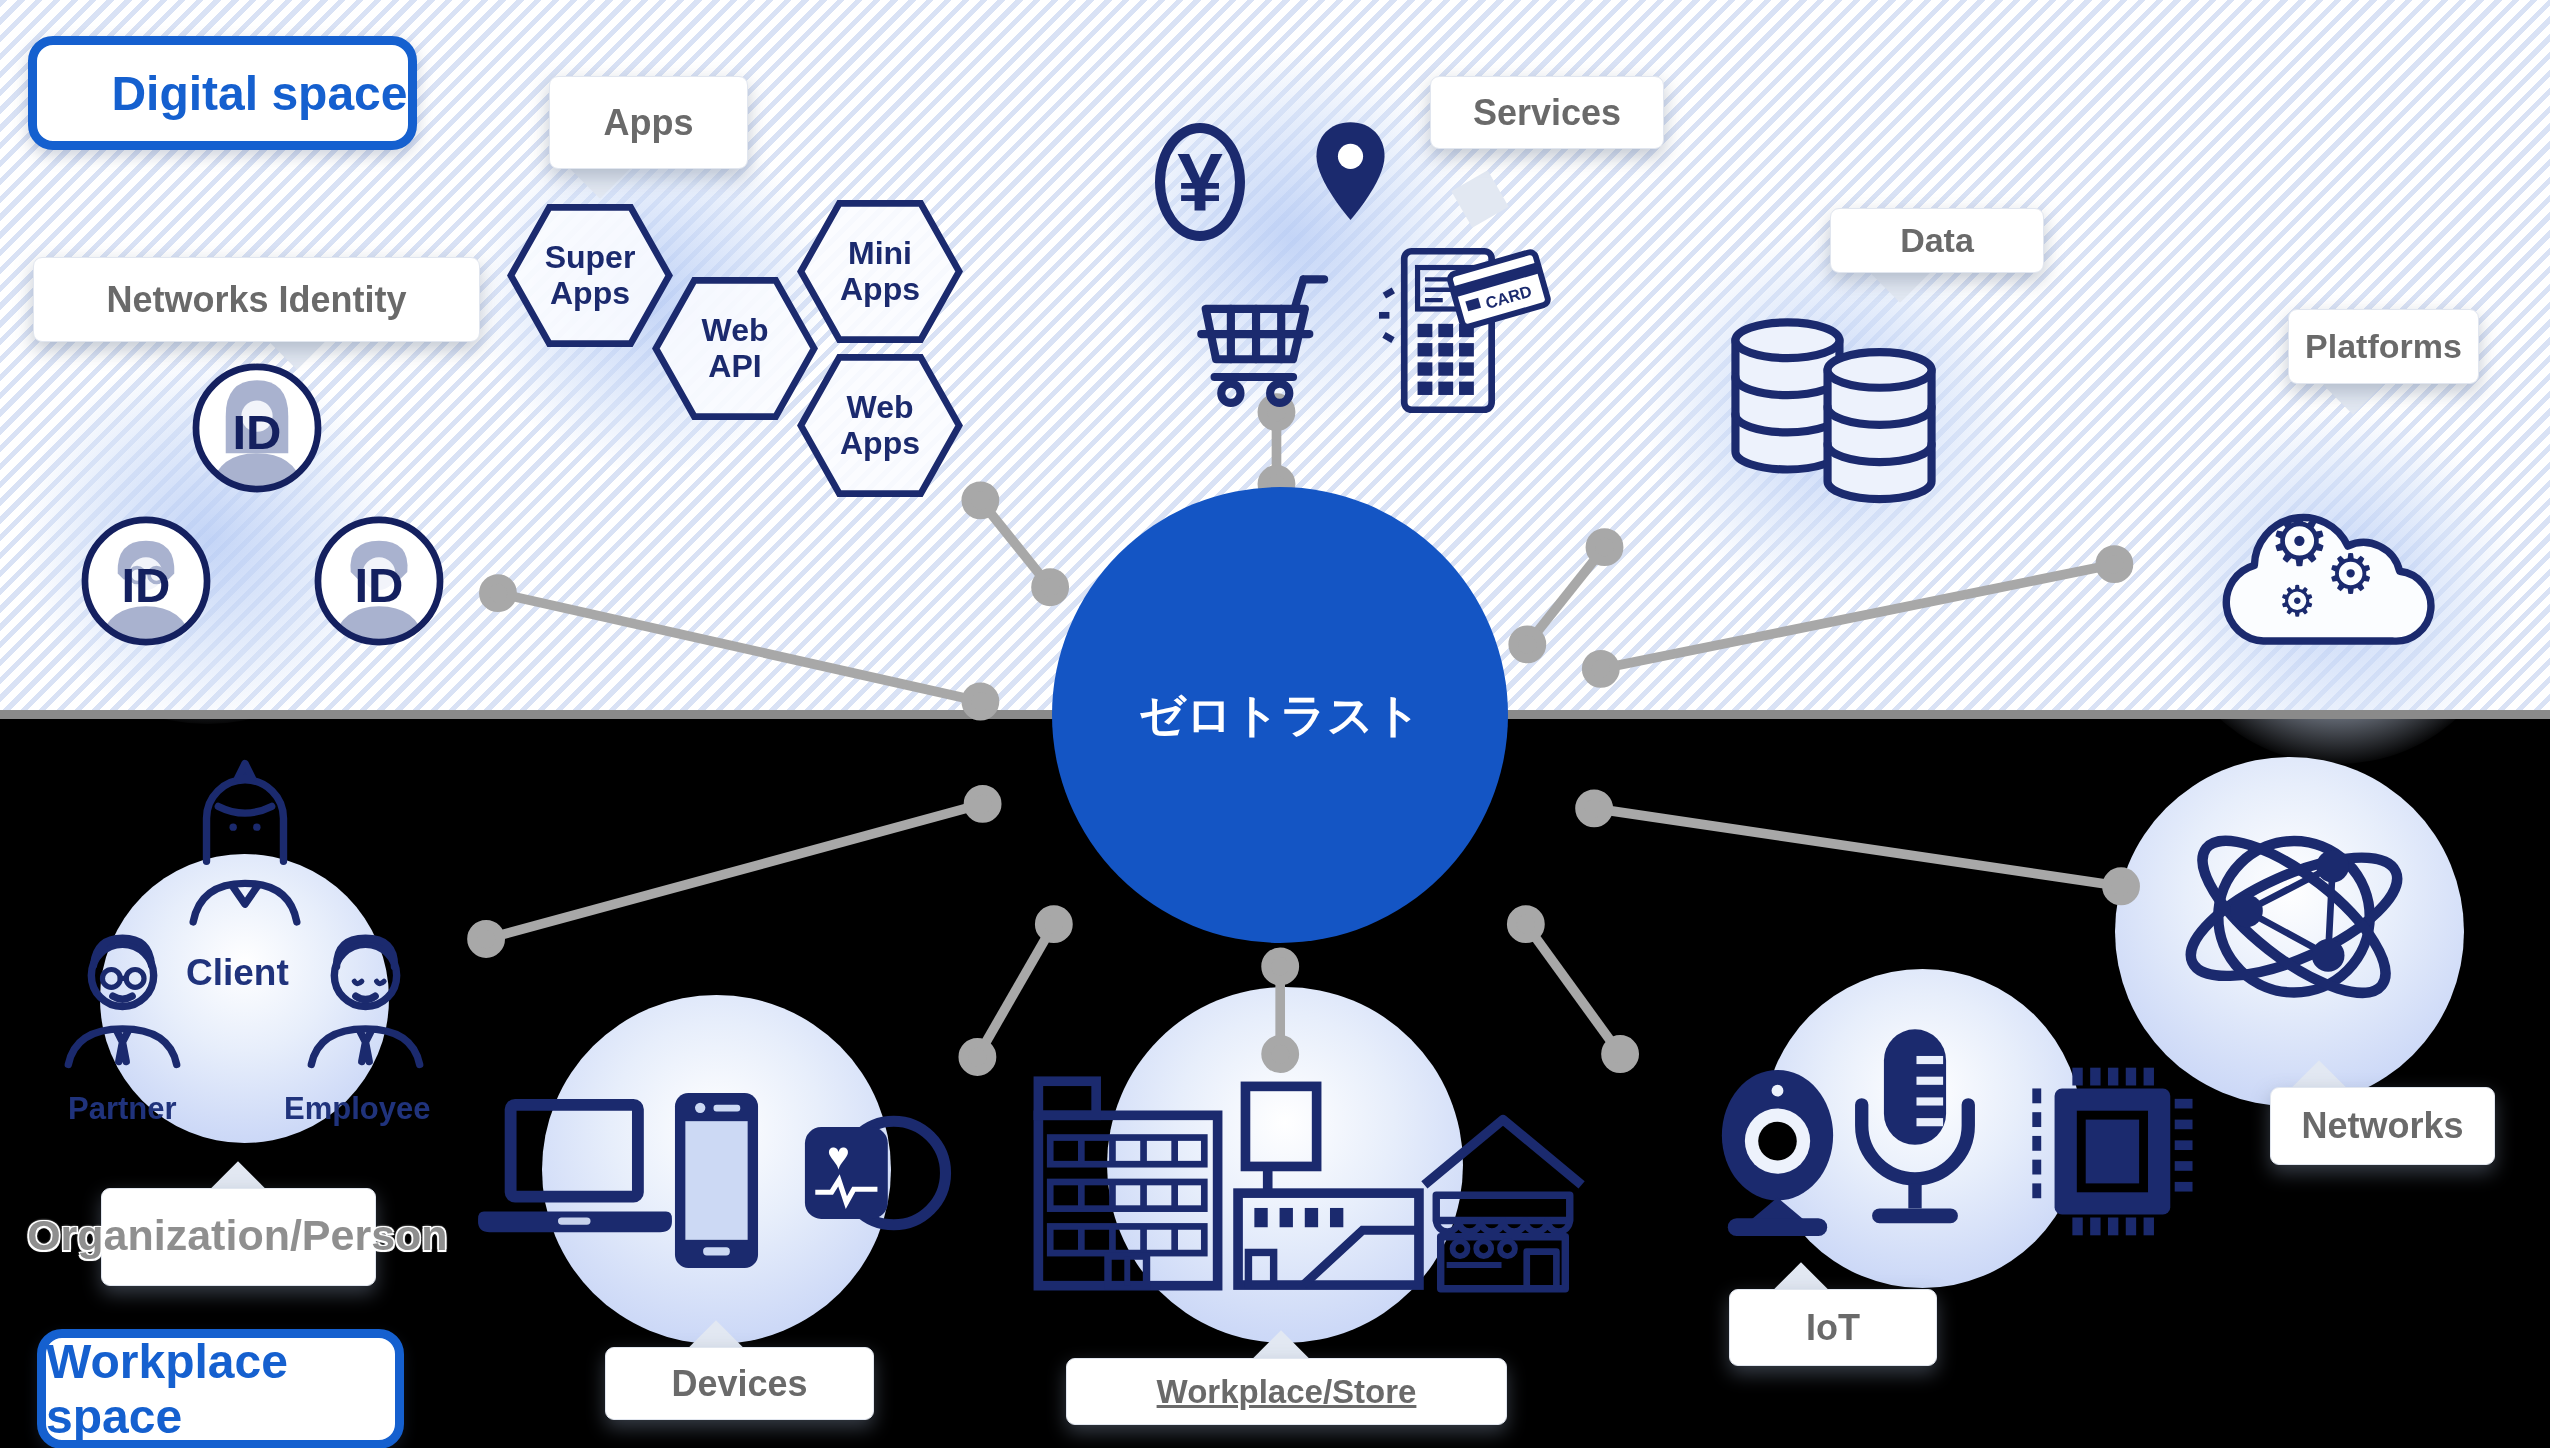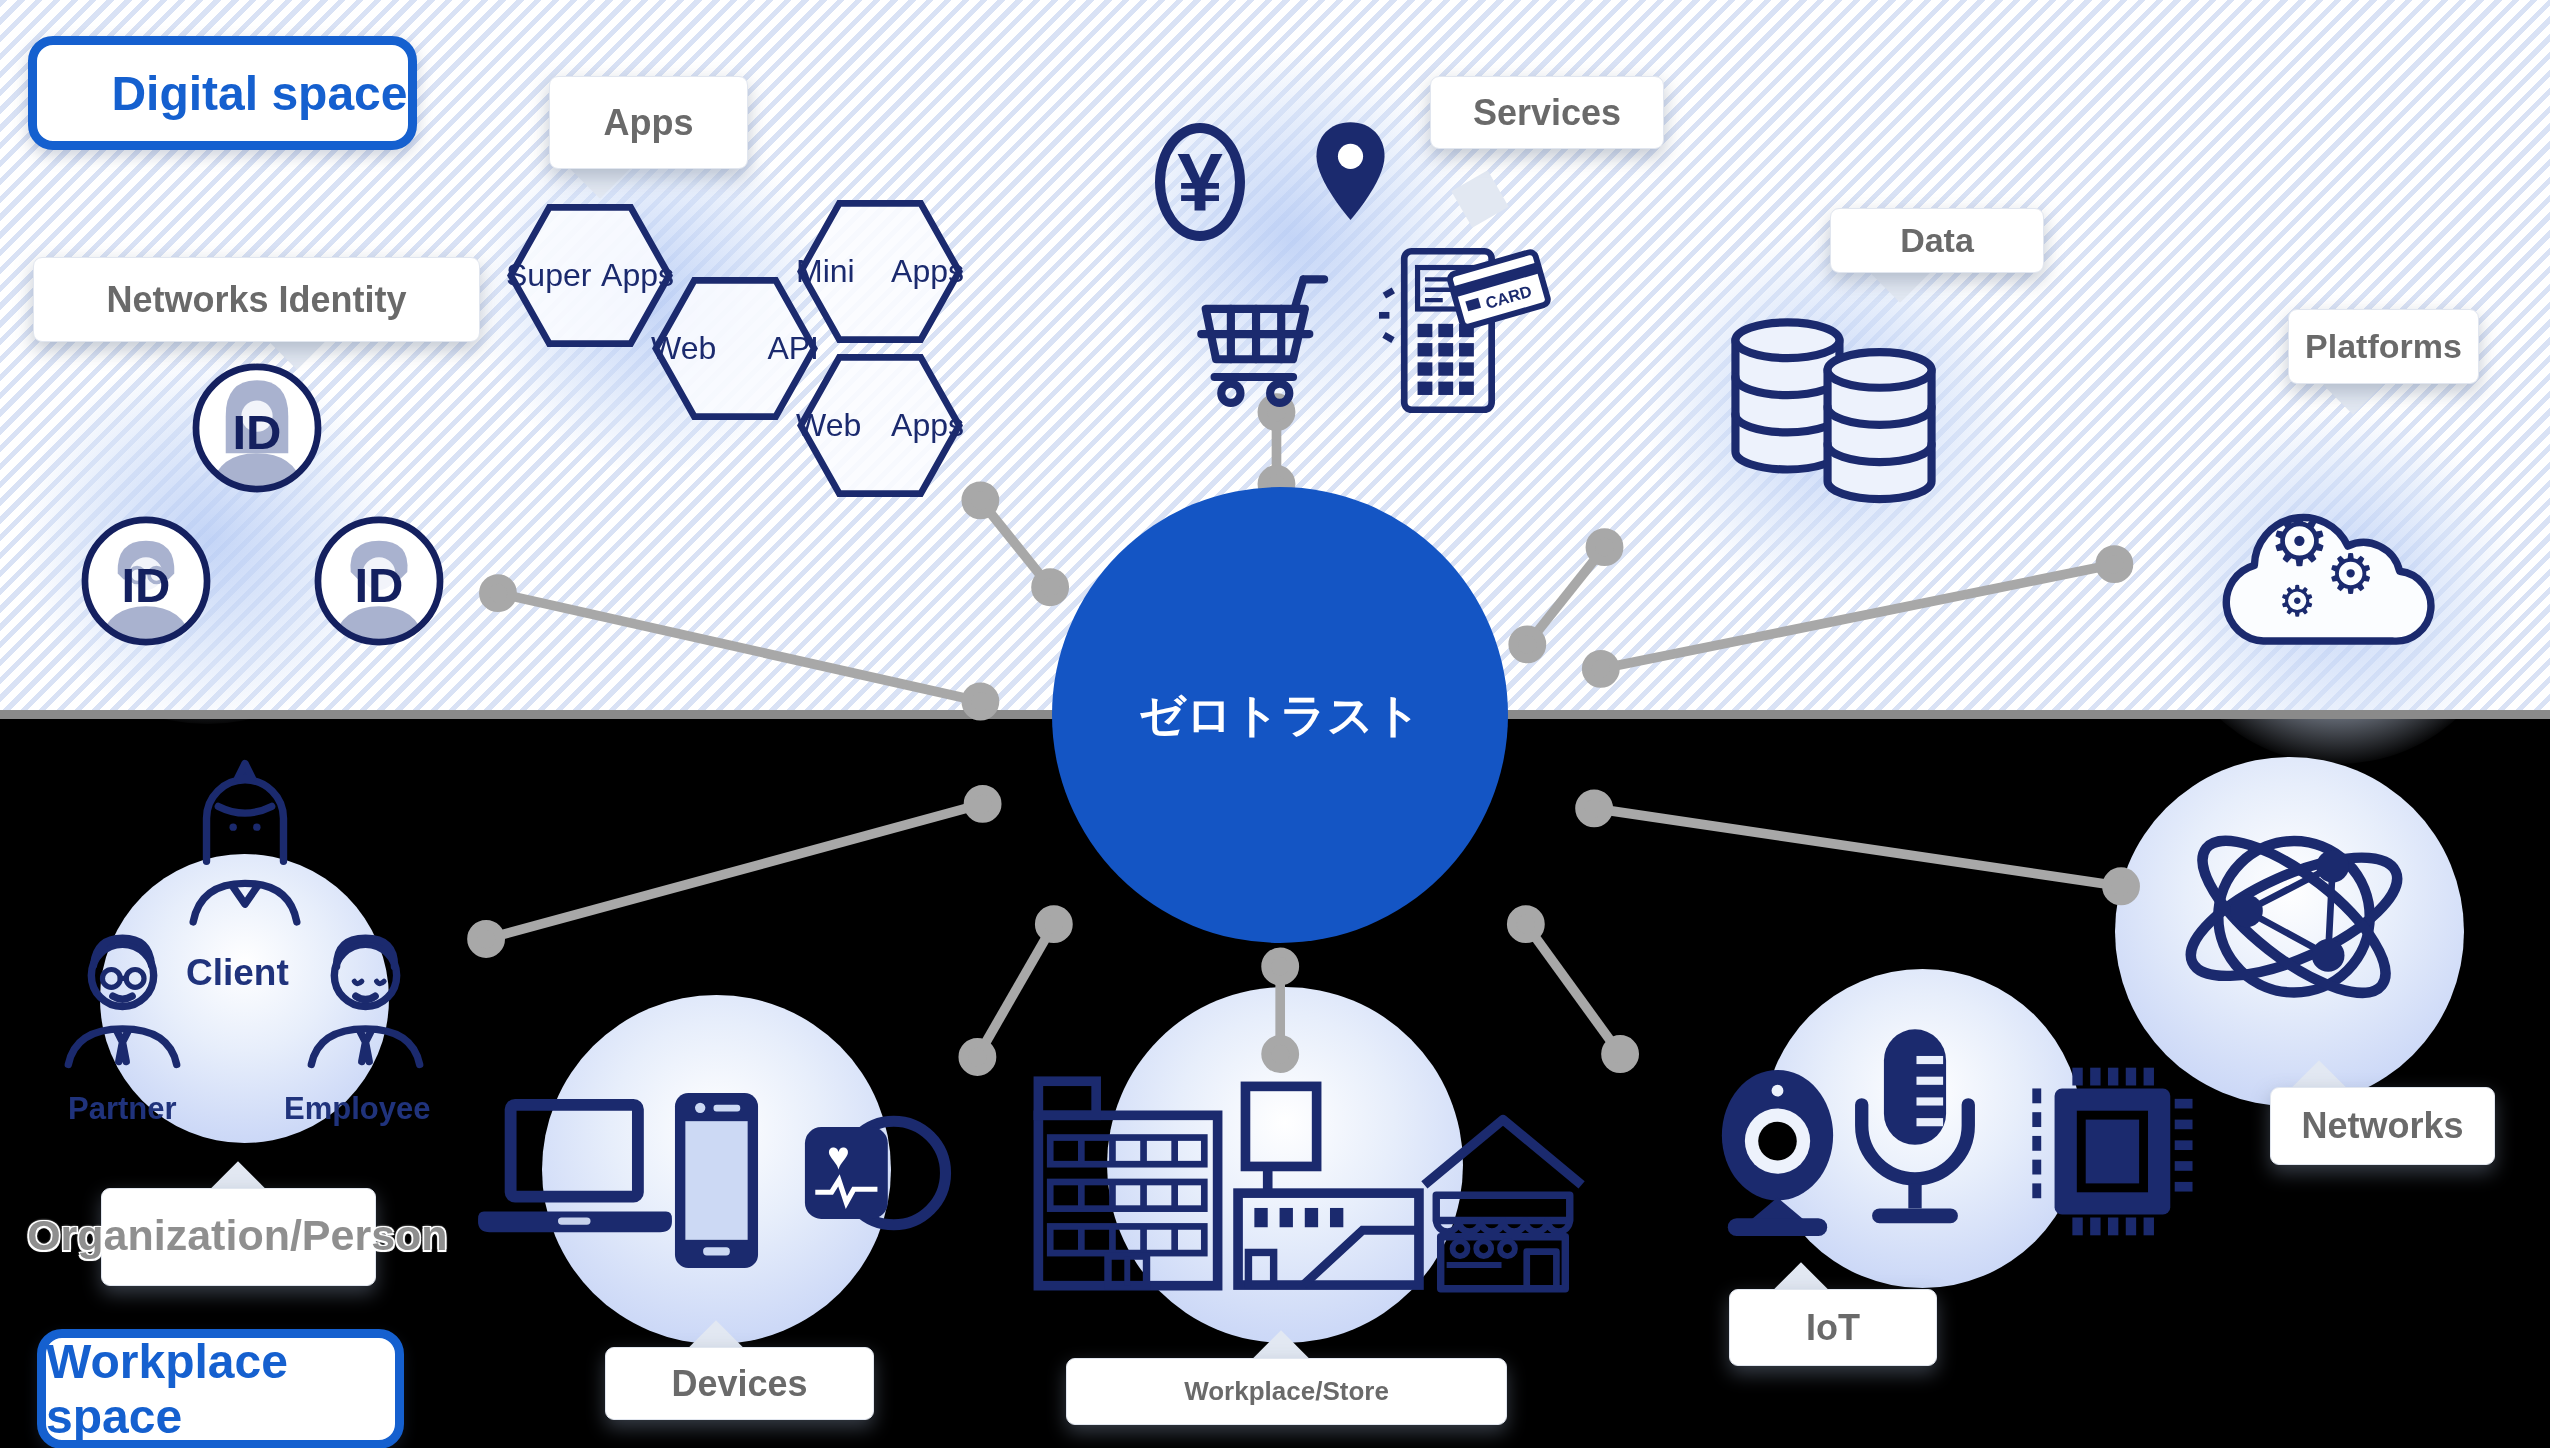--- a/index.html
+++ b/index.html
@@ -38,22 +38,22 @@
     display:flex;align-items:center;justify-content:flex-end;
     color:#1560cf;font-weight:700;font-size:48px;z-index:7;
     box-shadow:0 6px 15px rgba(60,80,120,.25);
   }
 
   
   .hexwrap{position:absolute;width:168px;height:145px;z-index:4;}
   .hexwrap svg{position:absolute;left:0;top:0;}
   .hexwrap .hexlabel{
     position:absolute;left:0;top:0;width:168px;height:145px;
-    display:flex;flex-direction:row;align-items:center;justify-content:space-between;
-    color:#1b2a6e;font-weight:400;font-size:32px;line-height:1.12;z-index:5;text-align:center;
+    display:flex;flex-direction:column;align-items:center;justify-content:center;
+    color:#1b2a6e;font-weight:700;font-size:32px;line-height:1.12;z-index:5;text-align:center;
   }
 
   
   .center-node{
     position:absolute;left:1052px;top:487px;width:456px;height:456px;border-radius:50%;
     background:#1455c4;z-index:4;
     display:flex;flex-direction:column;align-items:center;justify-content:center;
     color:#fff;font-weight:700;font-size:46px;line-height:1.5;text-align:center;
   }
 
@@ -462,21 +462,21 @@
       <circle cx="62" cy="192" r="10" stroke-width="8"></circle>
       <circle cx="94" cy="192" r="10" stroke-width="8"></circle>
       <circle cx="126" cy="192" r="10" stroke-width="8"></circle>
       <rect x="152" y="196" width="40" height="50" stroke-width="9"></rect>
       <path d="M44 214 h74" stroke-width="8"></path>
     </g>
   </svg>
 </div>
 
 <div class="ptr" style="left:1260px;top:1339px;"></div>
-<div class="bubble" style="left:1066px;top:1358px;width:439px;height:65px;font-size:26px;">
+<div class="bubble" style="left:1066px;top:1358px;width:439px;height:65px;font-size:33px;text-decoration:underline;">
   <span class="txt">Workplace/Store</span>
 </div>
 
 <div class="icon" style="left:1707px;top:1061px;">
   <svg width="141" height="178" viewBox="0 0 190 240">
     <ellipse cx="95" cy="100" rx="75" ry="88" fill="#1b2a6e"></ellipse>
     <circle cx="95" cy="108" r="44" fill="#edf2fc"></circle>
     <circle cx="95" cy="108" r="26" fill="#000000"></circle>
     <circle cx="95" cy="40" r="8" fill="#edf2fc"></circle>
     <path d="M95 184 l-38 32 h76 z" fill="#1b2a6e"></path>

